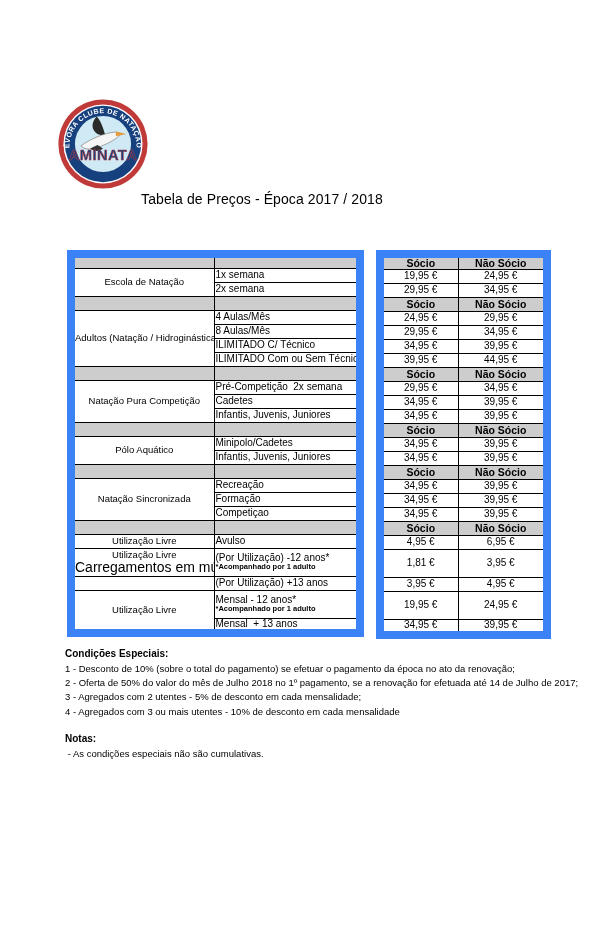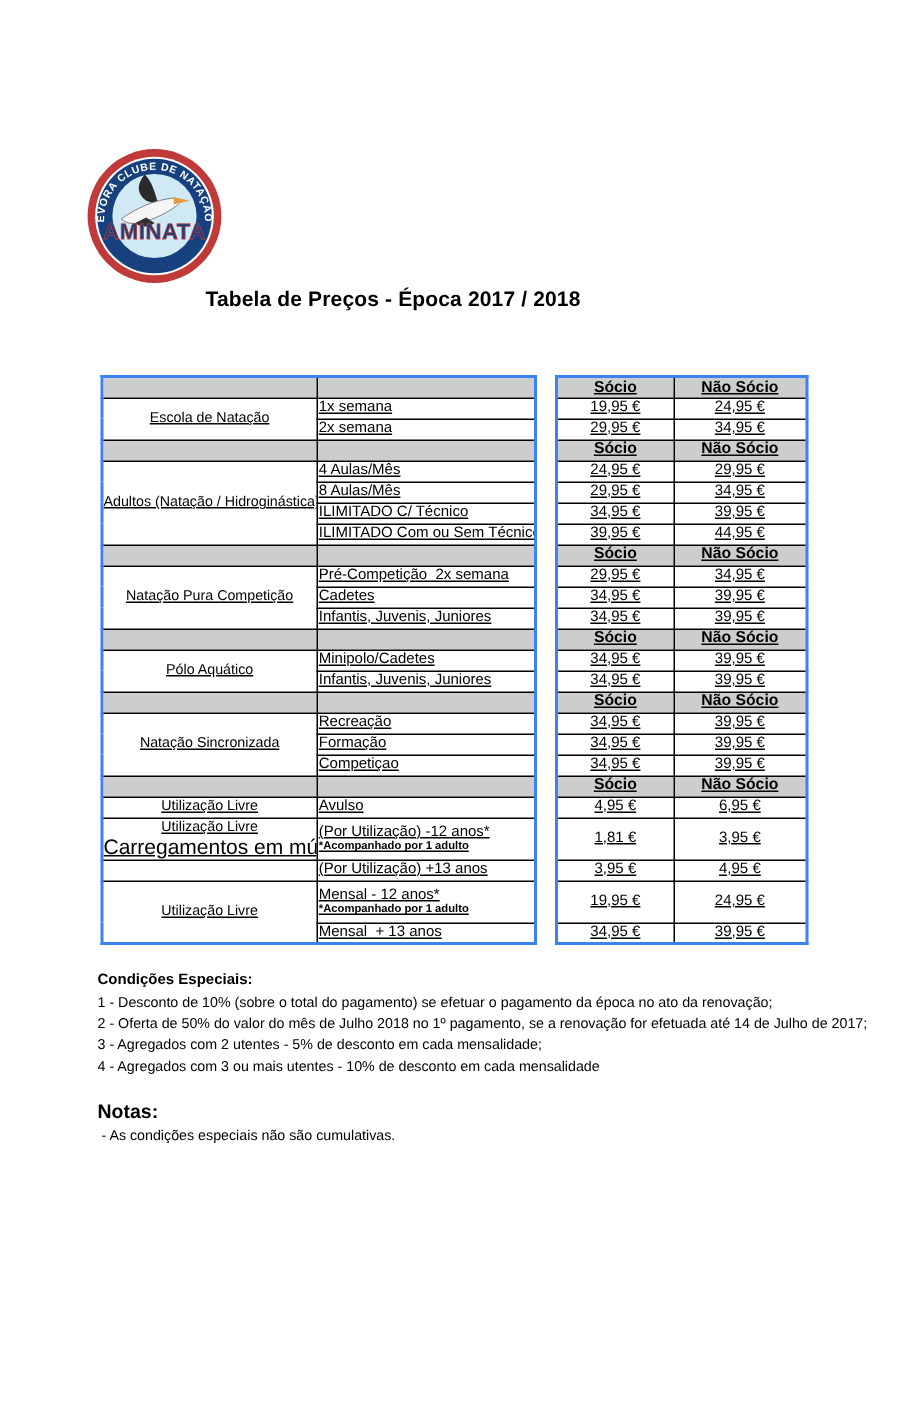--- a/index.html
+++ b/index.html
@@ -3,42 +3,42 @@
 <meta charset="utf-8">
 <style>
   html,body{margin:0;padding:0;}
   body{
     width:600px;height:936px;position:relative;background:#ffffff;
     font-family:"Liberation Sans", sans-serif;color:#000;overflow:hidden;
   }
   .logo-wrap{position:absolute;top:98px;left:57px;width:92px;height:92px;}
   .doc-title{
     position:absolute;top:191px;left:0;width:524px;text-align:center;
-    font-size:14px;font-weight:bold;letter-spacing:.1px;
+    font-size:14px;font-weight:normal;letter-spacing:.1px;
   }
   .table-wrap{position:absolute;top:250px;left:67px;display:flex;gap:12px;align-items:flex-start;}
-  table{border-collapse:collapse;table-layout:fixed;border:2px solid #3b82f6;text-decoration:underline;}
+  table{border-collapse:collapse;table-layout:fixed;border:8px solid #3b82f6;}
   td{
     border:1px solid #000;padding:0;vertical-align:middle;
     font-size:10px;line-height:1.05;white-space:pre;overflow:hidden;
   }
   tr{height:14px;}
   tr.dbl{height:28px;}
   tr.hdr td{background:#cdcdcd;}
   .right-tbl tr.hdr td{font-weight:bold;text-align:center;font-size:10.5px;}
   td.cat{text-align:center;font-size:9.5px;margin-top:40px;}
   td.cat .cat2{font-size:14px;}
   td.item{text-align:left;padding-left:1px;}
   td.item .note{font-size:7.5px;font-weight:bold;}
   td.price{text-align:center;}
   .conditions{position:absolute;left:65px;top:648px;font-size:9.5px;}
   .conditions .c-title{font-weight:bold;font-size:10px;margin-bottom:3px;}
   .conditions .c-line{line-height:14.2px;white-space:pre-wrap;}
   .notas{position:absolute;left:65px;top:733px;font-size:9.5px;}
-  .notas .c-title{font-weight:bold;font-size:13px;margin-bottom:3px;}
+  .notas .c-title{font-weight:bold;font-size:10px;margin-bottom:3px;}
   .notas .c-line{line-height:14.2px;white-space:pre-wrap;}
 </style>
 </head>
 <body>
 
 <div class="logo-wrap">
   <svg width="92" height="92" viewBox="0 0 100 100">
     <circle cx="50" cy="50" r="48.5" fill="#c13a3a"></circle>
     <circle cx="50" cy="50" r="43" fill="#ffffff"></circle>
     <circle cx="50" cy="50" r="41.5" fill="#16407e"></circle>

